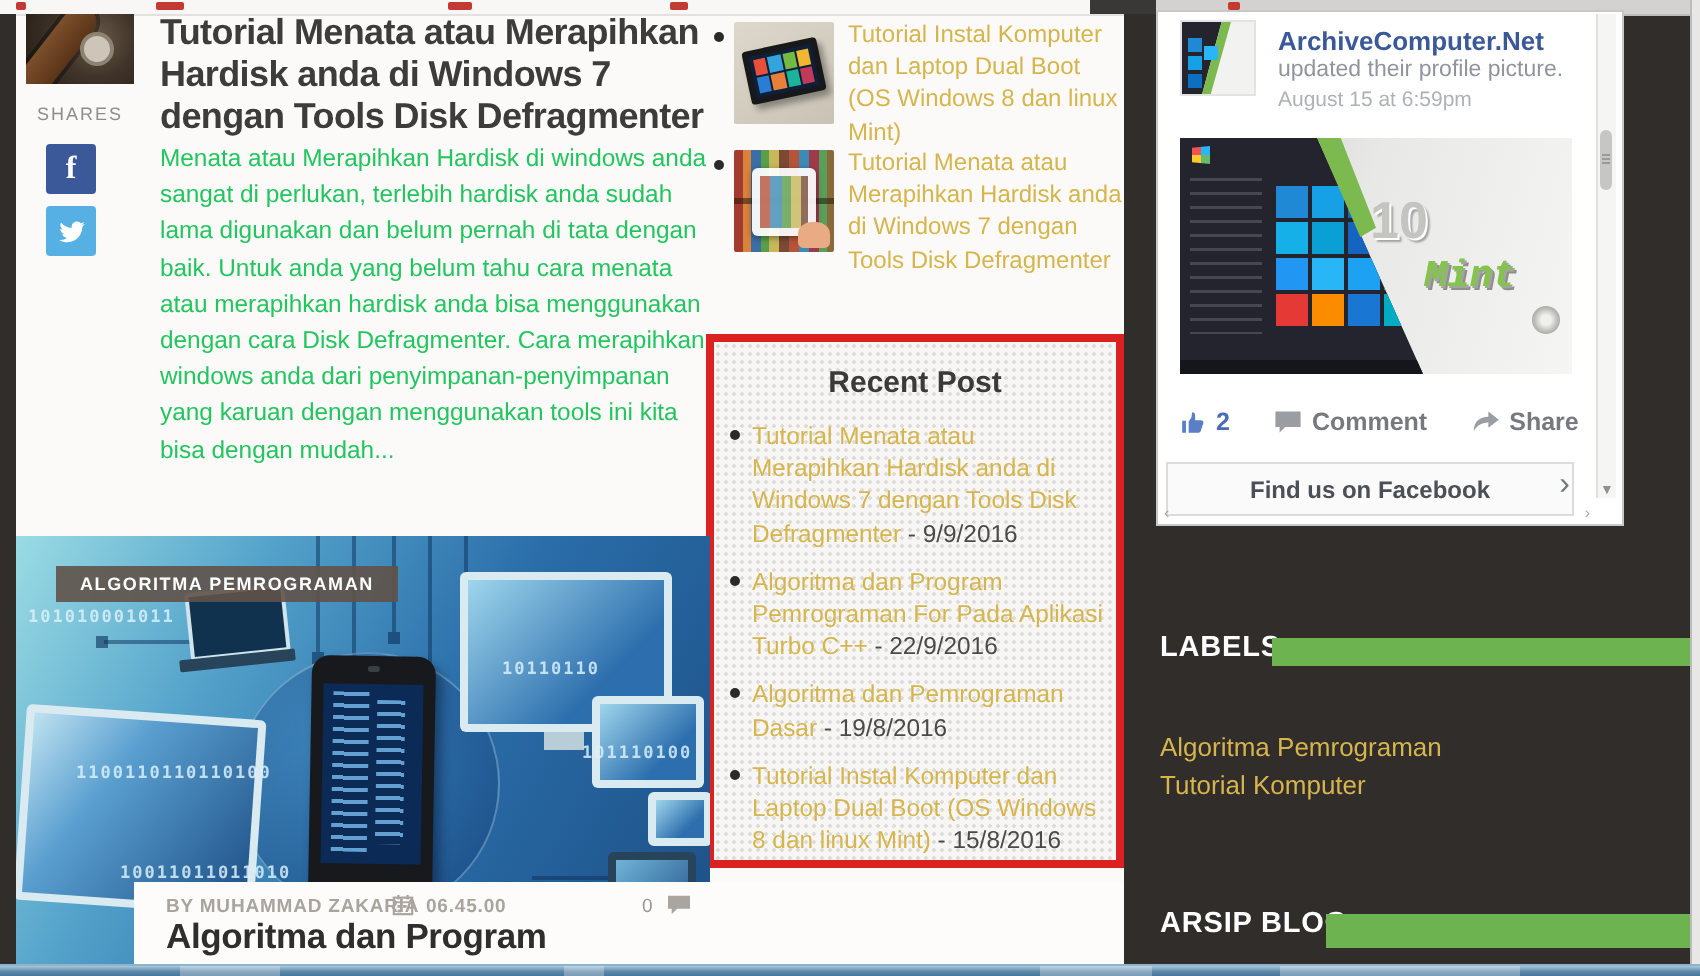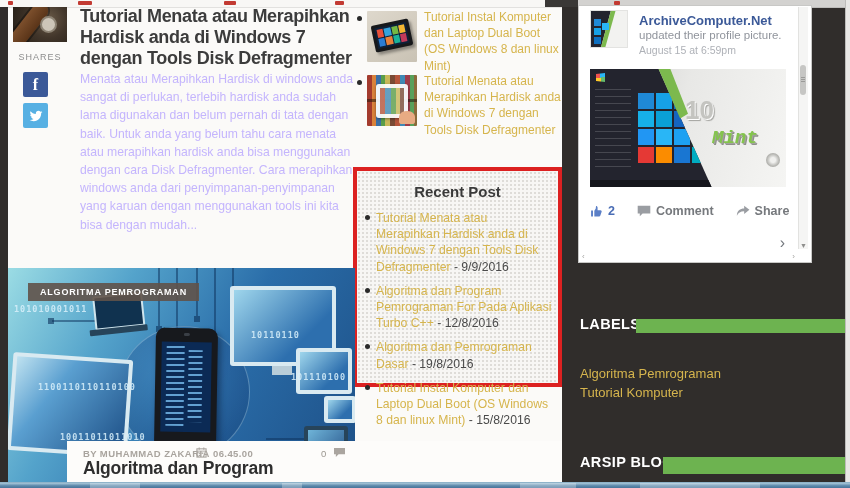--- a/index.html
+++ b/index.html
@@ -26,21 +26,21 @@
   .shares-label{left:13px;top:52px;width:54px;text-align:center;font-size:9px;letter-spacing:1px;color:#8d8d8d;}
   .share-btn{width:25px;height:25px;border-radius:2px;display:flex;align-items:center;justify-content:center;}
   .fb-btn{left:23px;top:72px;background:#3b5998;color:#fff;font-family:"Liberation Serif",serif;
      font-weight:bold;font-size:16px;}
   .tw-btn{left:23px;top:103px;background:#57b0e3;}
   .tw-btn svg{width:14px;height:14px;fill:#fff;}
 
   
   .article-title{left:80px;top:6px;width:274px;font-size:18px;line-height:21px;font-weight:bold;
      color:#3c3c3c;letter-spacing:-0.3px;}
-  .article-excerpt{left:80px;top:70px;width:278px;font-size:12.2px;line-height:18.2px;color:#c4b5fd;}
+  .article-excerpt{left:80px;top:70px;width:278px;font-size:12.2px;line-height:18.2px;color:#22c55e;}
 
   
   .bullet{width:5px;height:5px;border-radius:50%;background:#2a2a2a;}
   .rel-thumb{width:50px;height:51px;overflow:hidden;border-radius:1px;}
   .rel-link{width:140px;font-size:12px;line-height:16.2px;color:#d6b54d;cursor:pointer;}
   
   .tablet-bg{background:linear-gradient(145deg,#ded8cc,#c9c2b4);}
   .tablet-body{position:absolute;left:6px;top:11px;width:38px;height:27px;background:#17181a;border-radius:2px;
      transform:rotate(-12deg);box-shadow:2px 3px 3px rgba(0,0,0,.35);}
   .tablet-screen{position:absolute;left:3px;top:3px;width:32px;height:21px;background:#0e2038;
@@ -49,21 +49,21 @@
   .books-bg{background:linear-gradient(90deg,#a33b2e 0 9%,#d9823b 9% 17%,#3b6ea5 17% 27%,#5a9e4a 27% 35%,
      #c8b85a 35% 45%,#7a4a35 45% 55%,#b5543b 55% 65%,#3f89b5 65% 75%,#9e3b4a 75% 85%,#58a05a 85% 93%,#8a6a3a 93% 100%);}
   .books-shelf{position:absolute;left:0;top:24px;width:100%;height:3px;background:rgba(40,25,15,.55);}
   .books-tab{position:absolute;left:9px;top:9px;width:32px;height:34px;background:rgba(255,255,255,.92);
      border-radius:3px;box-shadow:0 1px 3px rgba(0,0,0,.4);}
   .books-tab-inner{position:absolute;left:4px;top:4px;width:24px;height:26px;
      background:linear-gradient(90deg,#b5543b 0 20%,#3f89b5 20% 45%,#5a9e4a 45% 65%,#c8b85a 65% 85%,#7a4a35 85% 100%);opacity:.8;}
   .books-hand{position:absolute;right:2px;bottom:2px;width:16px;height:13px;border-radius:45% 45% 20% 20%;background:#e8ab83;}
 
   
-  .recent-box{left:353px;top:167px;width:209px;height:220px;box-sizing:border-box;border:4px solid #dc2121;
+  .recent-box{left:353px;top:167px;width:209px;height:267px;box-sizing:border-box;border:4px solid #dc2121;
      background-color:#f7f6f4;background-image:radial-gradient(#dedcd8 0.8px,transparent 0.9px);background-size:4px 4px;}
   .recent-heading{margin:12px 0 10px 0;text-align:center;font-size:15px;font-weight:bold;color:#3a3a3a;}
   .recent-list{margin:0;padding:0 6px 0 8px;list-style:none;}
   .recent-item{display:flex;margin-bottom:8px;font-size:12.2px;line-height:16.2px;}
   .recent-item .dot{margin:5px 6px 0 0;flex:0 0 5px;}
   .recent-link{color:#d6b54d;cursor:pointer;}
   .recent-date{color:#4a4a4a;}
 
   
   .feat{left:8px;top:268px;width:347px;height:214px;overflow:hidden;
@@ -220,21 +220,21 @@
 
   <div class="abs recent-box">
     <div class="recent-heading">Recent Post</div>
     <ul class="recent-list">
       <li class="recent-item">
         <span class="bullet dot"></span>
         <span><span class="recent-link">Tutorial Menata atau Merapihkan Hardisk anda di Windows 7 dengan Tools Disk Defragmenter</span><span class="recent-date"> - 9/9/2016</span></span>
       </li>
       <li class="recent-item">
         <span class="bullet dot"></span>
-        <span><span class="recent-link">Algoritma dan Program Pemrograman For Pada Aplikasi Turbo C++</span><span class="recent-date"> - 12/8/2016</span></span>
+        <span><span class="recent-link">Algoritma dan Program Pemrograman For Pada Aplikasi Turbo C++</span><span class="recent-date"> - 22/9/2016</span></span>
       </li>
       <li class="recent-item">
         <span class="bullet dot"></span>
         <span><span class="recent-link">Algoritma dan Pemrograman Dasar</span><span class="recent-date"> - 19/8/2016</span></span>
       </li>
       <li class="recent-item">
         <span class="bullet dot"></span>
         <span><span class="recent-link">Tutorial Instal Komputer dan Laptop Dual Boot (OS Windows 8 dan linux Mint)</span><span class="recent-date"> - 15/8/2016</span></span>
       </li>
     </ul>
@@ -374,20 +374,21 @@
           <path fill="#9a9da2" d="M1 1h18v11H8l-4 4v-4H1z"></path>
         </svg>
       <span class="fb-act-label">Comment</span>
       <span class="fb-gap"></span>
       <svg class="icon-svg" width="14" height="12" viewBox="0 0 24 20">
           <path fill="#9a9da2" d="M14 1l9 7-9 7v-4.5C7.5 10.5 4 13.5 1.5 18 1.5 9.5 7 5.5 14 5.5z"></path>
         </svg>
       <span class="fb-act-label">Share</span>
     </div>
 
+    <div class="findus">Find us on Facebook</div>
     <span class="findus-chevron">›</span>
 
     <div class="fb-scroll">
       <div class="fb-thumb">
           <i></i>
         </div>
     </div>
     <div class="fb-sdown">▼</div>
     <span class="fb-harrow" style="left:3px;">‹</span>
     <span class="fb-harrow" style="right:16px;">›</span>

